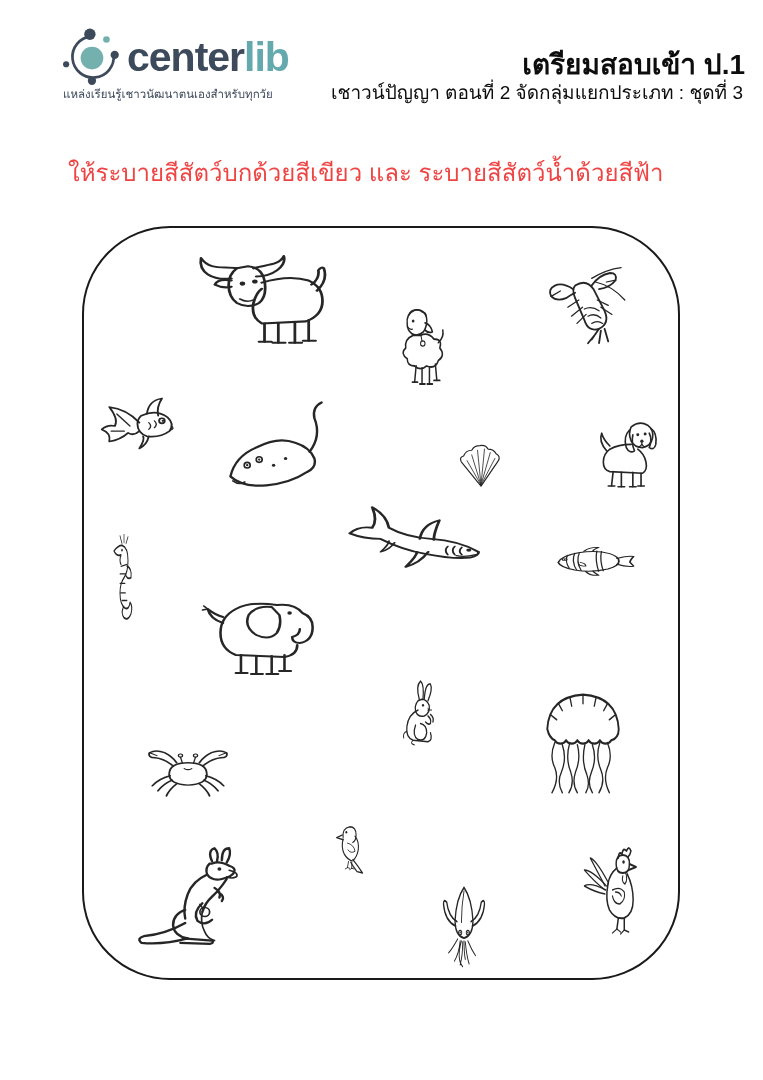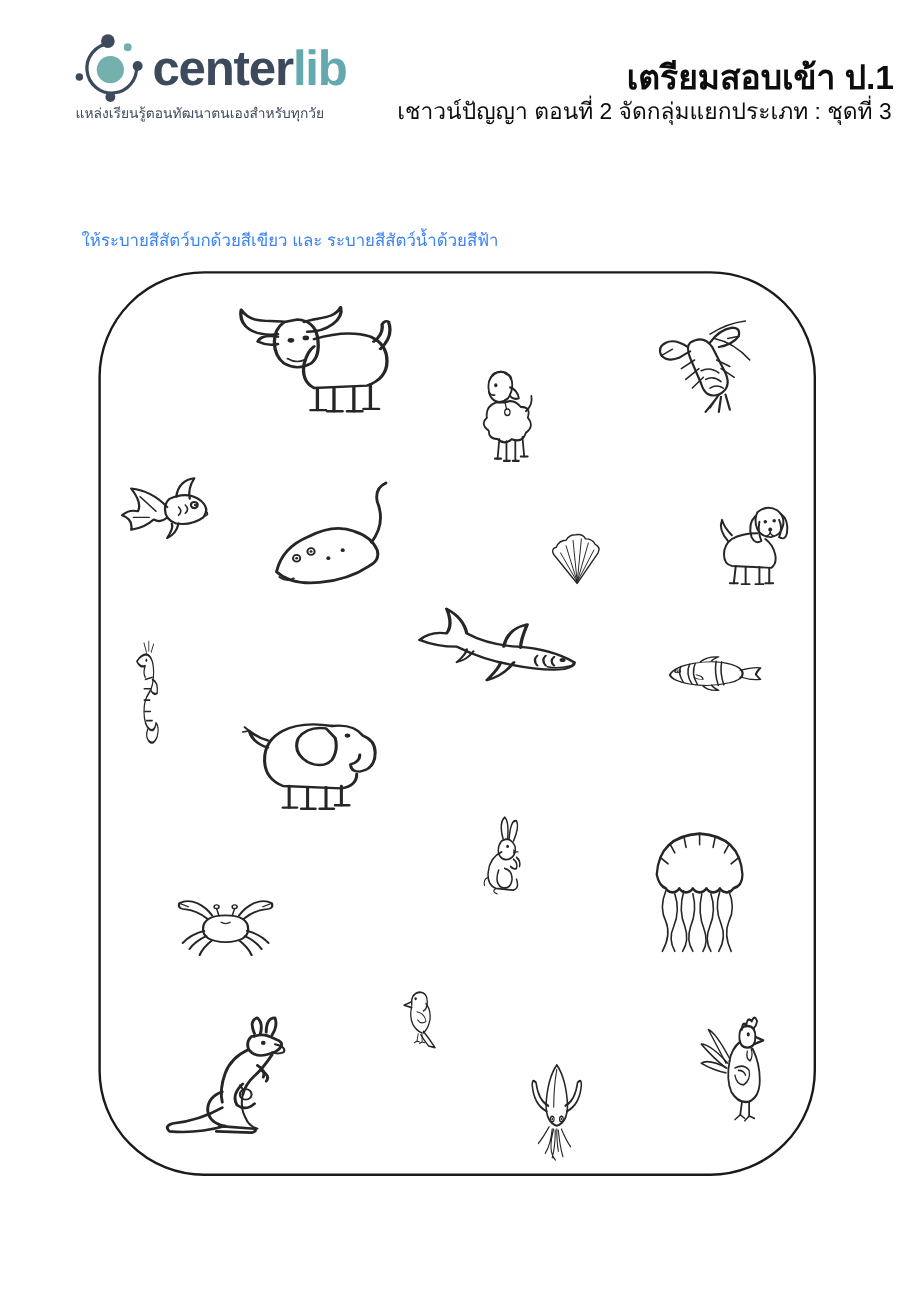--- a/index.html
+++ b/index.html
@@ -13,21 +13,21 @@
   
   .logo-mark{position:absolute;left:62px;top:26px;width:62px;height:62px;}
   .wordmark{position:absolute;left:127px;top:33px;font-size:41px;font-weight:bold;letter-spacing:-1px;line-height:48px;}
   .wordmark .w1{color:#3d4a5b;}
   .wordmark .w2{color:#64a9ad;}
   .tagline{position:absolute;left:63px;top:85px;width:230px;font-size:11.5px;color:#3d4a5b;}
   .title{position:absolute;right:18px;top:42px;font-size:28px;font-weight:bold;color:#0d0d0d;text-align:right;white-space:nowrap;}
   .subtitle{position:absolute;right:20px;top:77px;font-size:19px;color:#0d0d0d;text-align:left;white-space:nowrap;}
 
   
-  .instruction{position:absolute;left:68px;top:153px;font-size:14px;color:#3b82f6;white-space:nowrap;margin-top:36px;}
+  .instruction{position:absolute;left:68px;top:153px;font-size:24px;color:#ef4444;white-space:nowrap;}
 
   
   .board{
     position:absolute;left:82px;top:226px;width:598px;height:754px;
     border:2px solid #1a1a1a;border-radius:88px;background:#fff;box-sizing:border-box;
   }
 
   .sprite{position:absolute;}
   .sprite svg{display:block;width:100%;height:100%;}
   .ln{fill:none;stroke:#262626;stroke-width:2;stroke-linecap:round;stroke-linejoin:round;}
@@ -46,21 +46,21 @@
       <circle cx="27" cy="8" r="5.5" fill="#3d4a5b"></circle>
       <circle cx="43" cy="13" r="3.2" fill="#74b1ae"></circle>
       <circle cx="51" cy="28" r="4" fill="#3d4a5b"></circle>
       <circle cx="29" cy="53" r="4" fill="#3d4a5b"></circle>
       <circle cx="4" cy="37" r="3" fill="#3d4a5b"></circle>
     </svg>
   </div>
 
   <div class="wordmark"><span class="w1">center</span><span class="w2">lib</span></div>
 
-  <div class="tagline">แหล่งเรียนรู้ตอนทัฒนาตนเองสำหรับทุกวัย</div>
+  <div class="tagline">แหล่งเรียนรู้เชาวนัฒนาตนเองสำหรับทุกวัย</div>
 
   <div class="title">เตรียมสอบเข้า ป.1</div>
   <div class="subtitle">เชาวน์ปัญญา ตอนที่ 2 จัดกลุ่มแยกประเภท : ชุดที่ 3</div>
 
   <div class="instruction">ให้ระบายสีสัตว์บกด้วยสีเขียว และ ระบายสีสัตว์น้ำด้วยสีฟ้า</div>
 
   <div class="board"></div>
 
   <div class="sprite" style="left:190px;top:252px;width:138px;height:102px;">
     <svg viewBox="0 0 100 100" preserveAspectRatio="none">

